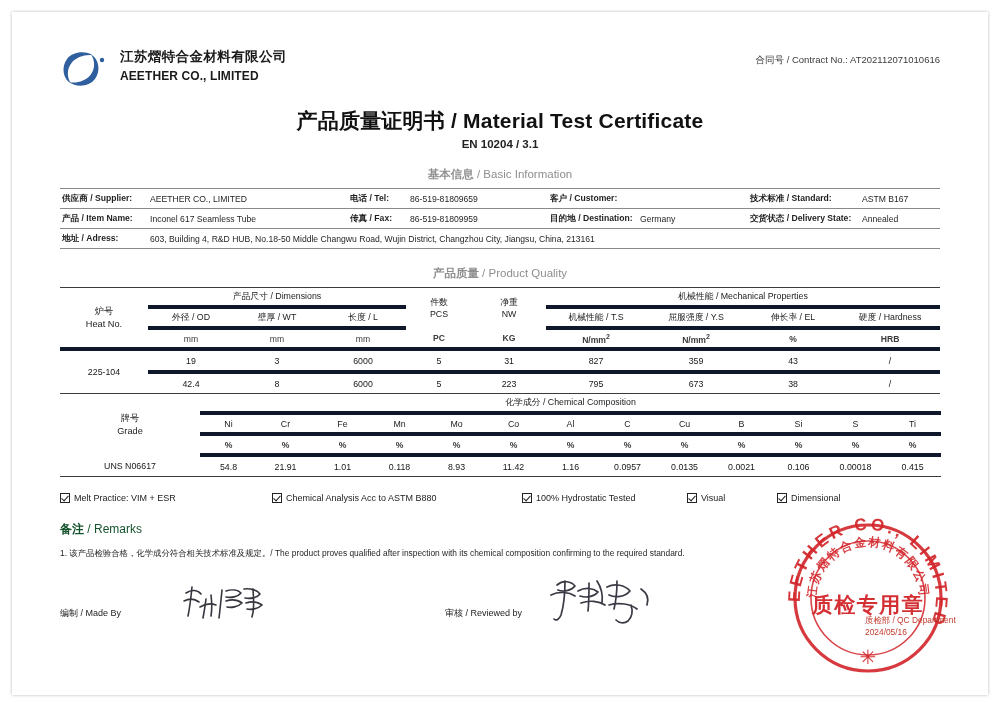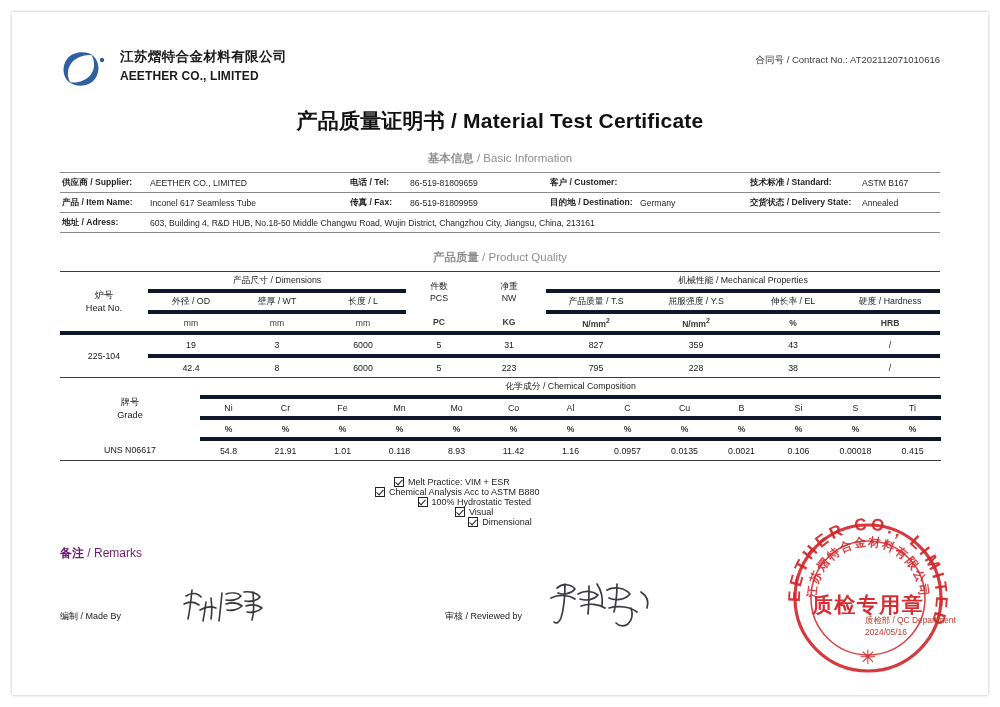--- a/index.html
+++ b/index.html
@@ -162,24 +162,22 @@
     font-weight: bold;
     font-size: 9.2px;
     line-height: 13px;
   }
   .sup { font-size: 7px; vertical-align: super; }
 
   
   .checks {
     margin-top: 16px;
     display: flex;
-    align-items: center;
     font-size: 9px;
     color: #1c1c1c;
-    flex-direction: column;
   }
   .chk {
     display: inline-flex;
     align-items: center;
     white-space: nowrap;
   }
   .chk .box {
     display: inline-block;
     width: 8px;
     height: 8px;
@@ -197,21 +195,21 @@
     height: 6px;
     border: solid #222;
     border-width: 0 1.2px 1.2px 0;
     transform: rotate(42deg);
   }
 
   
   .remarks-head {
     margin-top: 18px;
     font-size: 12px;
-    color: #701a75;
+    color: #14532d;
   }
   .remarks-head .cn { font-weight: bold; }
   .rem-line {
     font-size: 8.4px;
     color: #1f1f1f;
     margin-top: 9px;
     line-height: 12px;
     white-space: nowrap;
   }
 
@@ -271,20 +269,21 @@
           <div class="company-en">AEETHER CO., LIMITED</div>
         </div>
         <div class="contract">
           <span>合同号 / Contract No.:</span>
           <span>AT202112071010616</span>
         </div>
       </div>
 
       <div class="title-zone">
         <div class="title-main">产品质量证明书 / Material Test Certificate</div>
+        <div class="title-sub">EN 10204 / 3.1</div>
       </div>
 
       <div class="sec-cap">
         <span class="cn">基本信息</span>
         <span>/ Basic Information</span>
       </div>
 
       <table class="basic">
         <colgroup>
           <col style="width:88px">
@@ -358,21 +357,21 @@
               <div>净重</div>
               <div>NW</div>
             </td>
             <td colspan="4" class="t-thick b-thin grp-head">机械性能 / Mechanical Properties</td>
           </tr>
 
           <tr>
             <td class="b-thin col-head">外径 / OD</td>
             <td class="b-thin col-head">壁厚 / WT</td>
             <td class="b-thin col-head">长度 / L</td>
-            <td class="b-thin col-head">产品质量 / T.S</td>
+            <td class="b-thin col-head">机械性能 / T.S</td>
             <td class="b-thin col-head">屈服强度 / Y.S</td>
             <td class="b-thin col-head">伸长率 / EL</td>
             <td class="b-thin col-head">硬度 / Hardness</td>
           </tr>
 
           <tr class="unit-row">
             <td class="b-thin">mm</td>
             <td class="b-thin">mm</td>
             <td class="b-thin">mm</td>
             <td class="b-thin" style="font-weight:bold">PC</td>
@@ -396,21 +395,21 @@
             <td class="b-thin">/</td>
           </tr>
 
           <tr class="data-row">
             <td class="b-thick">42.4</td>
             <td class="b-thick">8</td>
             <td class="b-thick">6000</td>
             <td class="b-thick">5</td>
             <td class="b-thick">223</td>
             <td class="b-thick">795</td>
-            <td class="b-thick">228</td>
+            <td class="b-thick">673</td>
             <td class="b-thick">38</td>
             <td class="b-thick">/</td>
           </tr>
         </tbody>
       </table>
 
       <table class="pq" style="margin-top:0">
         <colgroup>
           <col style="width:140px">
           <col style="width:57px">
@@ -507,20 +506,21 @@
         <span class="chk">
           <span class="box"></span>
           <span>Dimensional</span>
         </span>
       </div>
 
       <div class="remarks-head">
         <span class="cn">备注</span>
         <span>/ Remarks</span>
       </div>
+      <div class="rem-line">1. 该产品检验合格，化学成分符合相关技术标准及规定。/ The product proves qualified after inspection with its chemical composition confirming to the required standard.</div>
 
       <div class="signs">
         <div class="sign-lbl" style="left:0">
           <span>编制 / Made By</span>
         </div>
         <div class="sig-made">
           <svg width="90" height="42" viewBox="0 0 90 42">
             <g fill="none" stroke="#35353d" stroke-width="1.6" stroke-linecap="round" stroke-linejoin="round">
               <path d="M8 12 C14 8 20 9 23 13"></path>
               <path d="M6 20 C12 17 17 18 21 21"></path>

